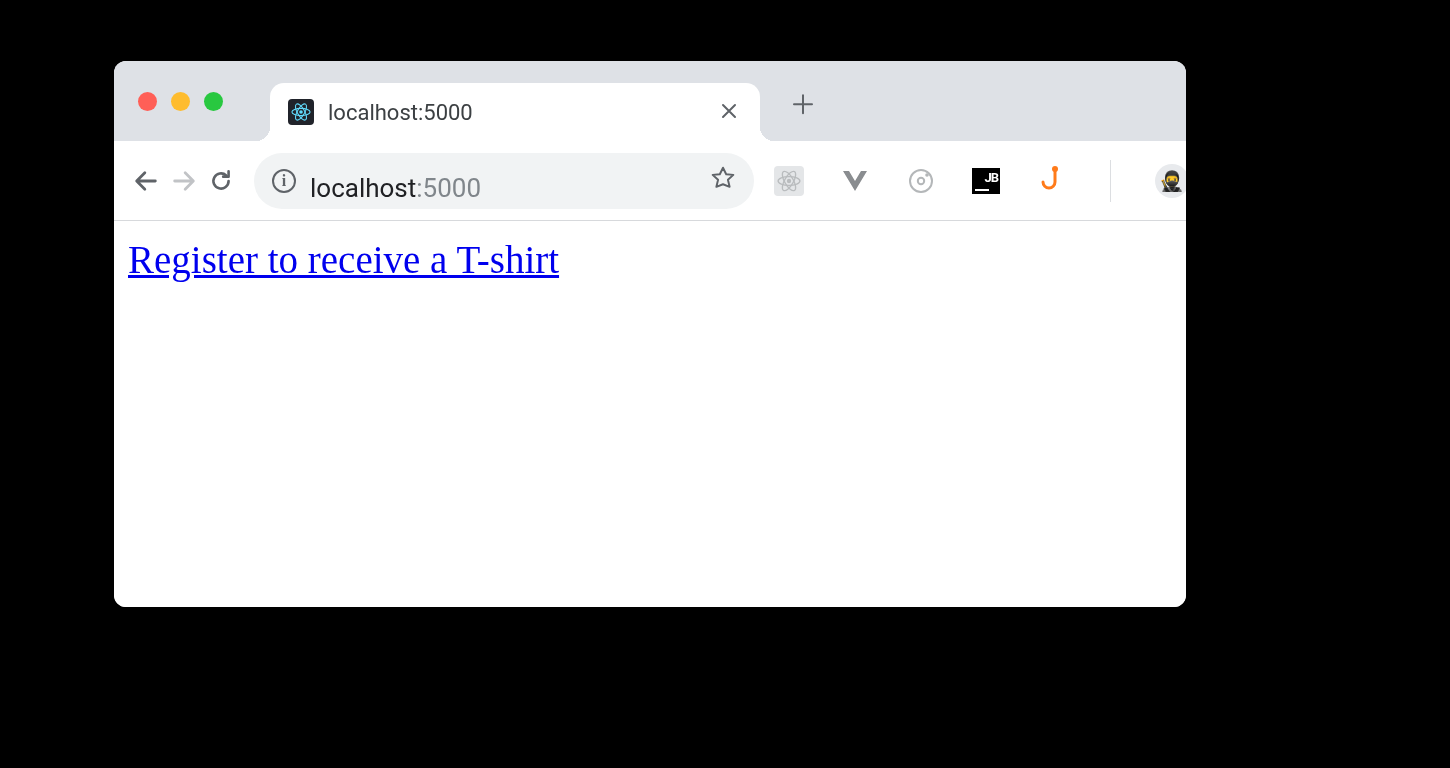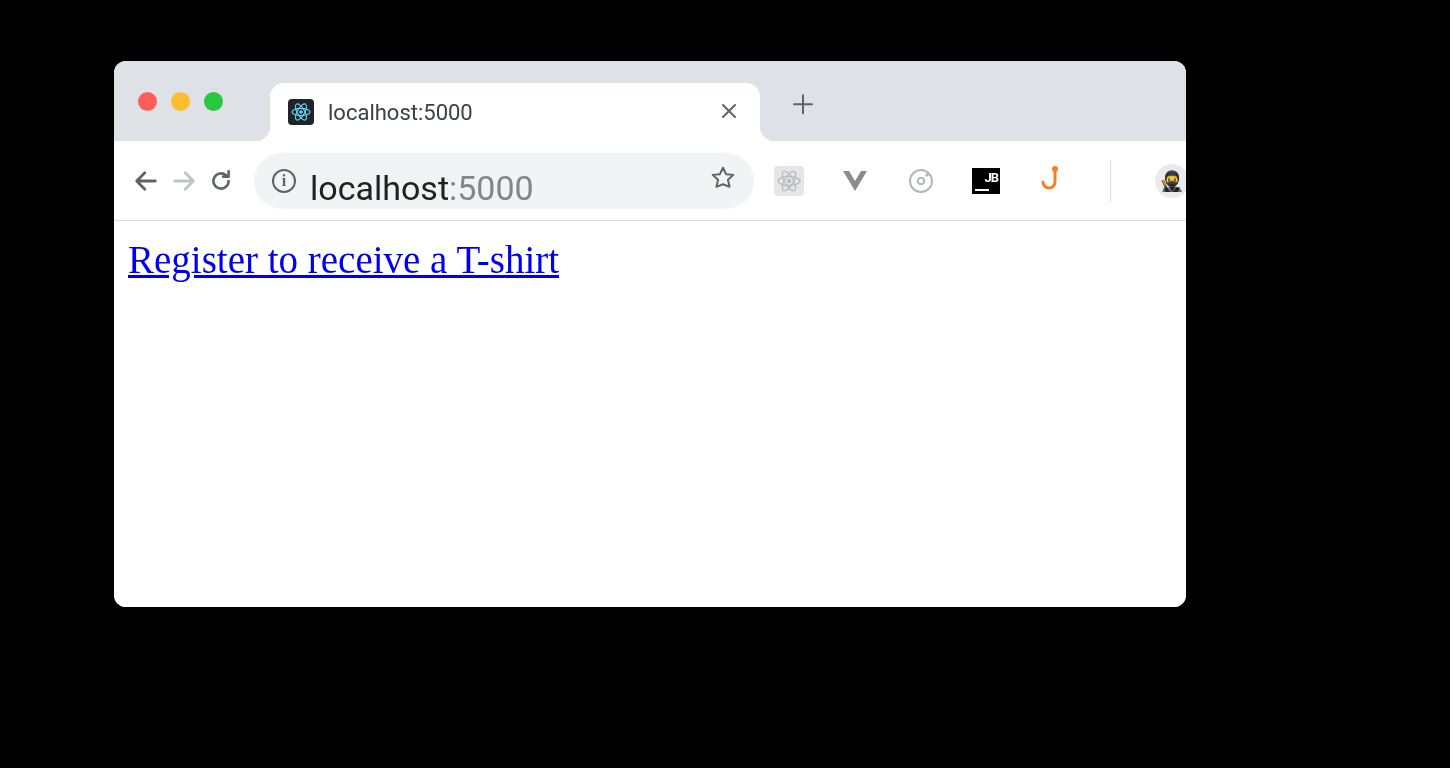--- a/index.html
+++ b/index.html
@@ -127,21 +127,21 @@
     gap: 14px;
     margin-left: 10px;
   }
   .info-icon {
     width: 24px; height: 24px; border: 2px solid #5f6368; border-radius: 50%;
     display:flex; align-items:center; justify-content:center;
     color:#5f6368; font-family: Georgia, serif; font-weight: bold; font-size: 16px;
   }
   .url {
     flex: 1;
-    font-size: 34px;
+    font-size: 26px;
     color: #202124;
     display: flex;
     align-items: baseline;
   }
   .url .dim { color: #80868b; margin-top: 15px; }
   .star {
     color: #5f6368;
     font-size: 26px;
     cursor: pointer;
   }

